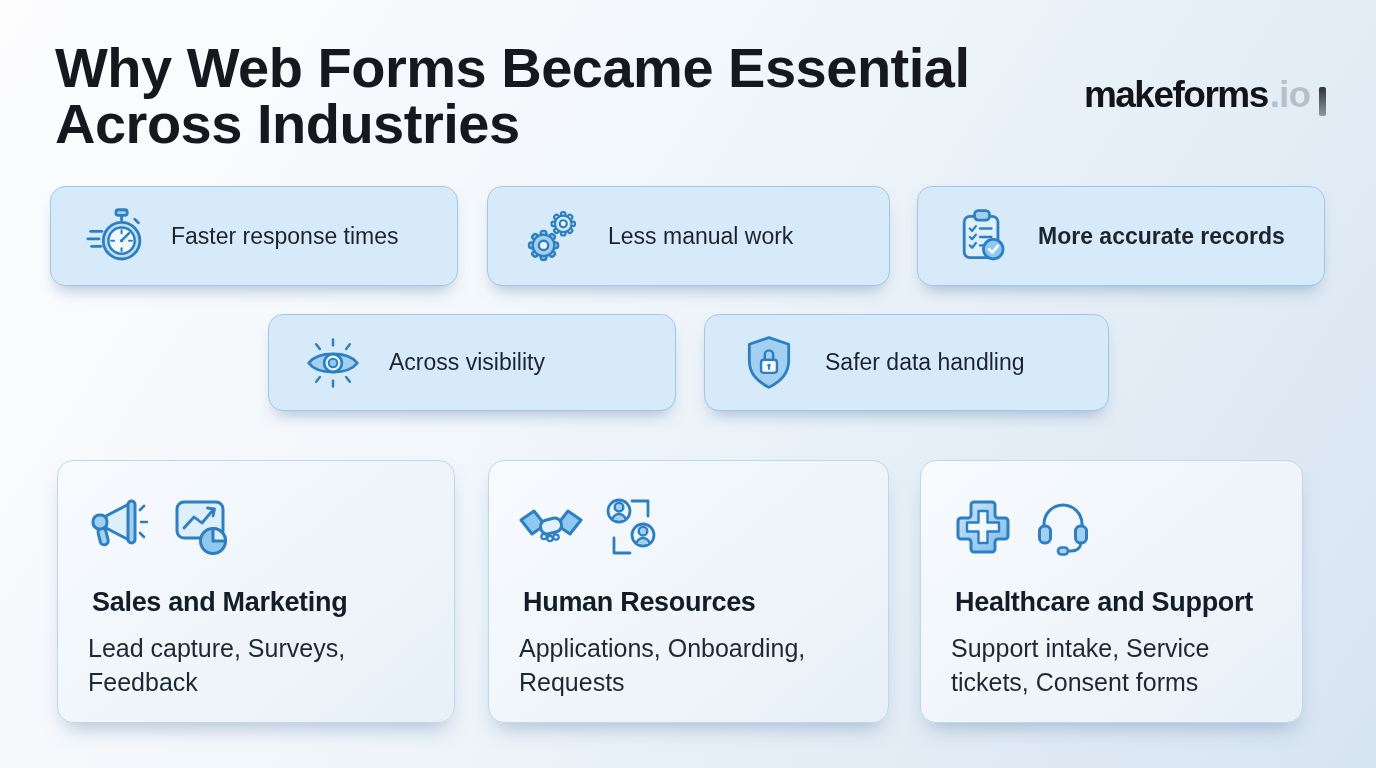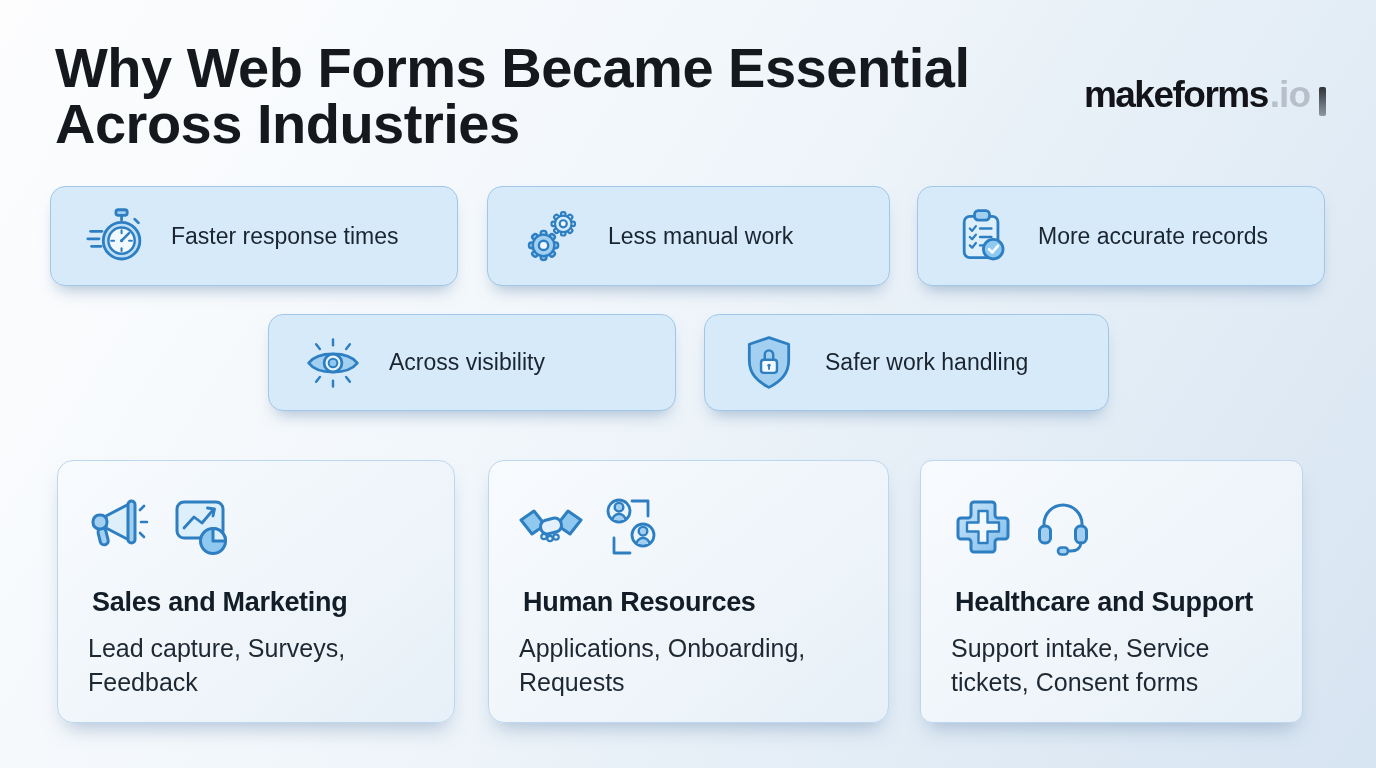--- a/index.html
+++ b/index.html
@@ -15,30 +15,30 @@
   .logo .cursor{width:7px;height:29px;border-radius:2px;margin-left:9px;
     background:linear-gradient(180deg,#2e3338,#8f97a0);}
   .benefit{position:absolute;height:100px;display:flex;align-items:center;gap:26px;
     padding-left:34px;box-sizing:border-box;background:#d6eafa;
     border:1.5px solid #a0c7e7;border-radius:15px;
     box-shadow:0 10px 16px -7px rgba(106,138,175,.55);}
   .benefit .bicon{width:60px;height:60px;flex:0 0 auto;}
   .benefit .blabel{font-size:23px;color:#1b2530;}
   #b1{left:50px;top:186px;width:408px;}
   #b2{left:487px;top:186px;width:403px;}
-  #b3{left:917px;top:186px;width:408px;}
+  #b3{left:917px;top:186px;width:408px;font-weight:bold;}
   #b4{left:268px;top:314px;width:408px;height:97px;}
   #b5{left:704px;top:314px;width:405px;height:97px;}
   .industry{position:absolute;top:460px;height:263px;box-sizing:border-box;
     background:linear-gradient(140deg,#f8fbfe 0%,#eff5fa 55%,#e7f0f8 100%);
     border:1.5px solid #bdd7ee;border-radius:16px;padding:34px 30px;
     box-shadow:0 12px 20px -8px rgba(106,138,175,.5);}
   #i1{left:57px;width:398px;}
   #i2{left:488px;width:401px;}
-  #i3{left:920px;width:383px;border-radius:12px;}
+  #i3{left:920px;width:383px;}
   .industry .icons{display:flex;gap:16px;height:64px;}
   .industry .icons .iicon{width:64px;height:64px;}
   .industry h2{margin:28px 4px 0;font-size:27px;font-weight:700;color:#121d27;letter-spacing:-.3px;}
   .industry p{margin:13px 0 0;font-size:25px;line-height:34px;color:#1d2833;}
   svg{display:block;width:100%;height:100%;}
 </style>
 </head>
 <body>
 
 <div class="slide">
@@ -154,21 +154,21 @@
       <svg viewBox="0 0 64 64">
           <g stroke="#2e7fc2" stroke-width="3" stroke-linecap="round" stroke-linejoin="round" fill="none">
         <path d="M32 5 L53 12 V29 C53 43.5 44.5 51.5 32 58 C19.5 51.5 11 43.5 11 29 V12 Z" fill="#a3d0f1"></path>
         <path d="M27.5 29 V23 a4.5 4.5 0 0 1 9 0 V29" stroke-width="2.6"></path>
         <rect x="23.5" y="28.5" width="17" height="14" rx="3" fill="#f2f9fe" stroke-width="2.6"></rect>
         <circle cx="32" cy="34.5" r="1.8" fill="#2e7fc2" stroke="none"></circle>
         <line x1="32" y1="36" x2="32" y2="38.5" stroke-width="2"></line>
       </g>
         </svg>
     </span>
-    <span class="blabel">Safer work handling</span>
+    <span class="blabel">Safer data handling</span>
   </div>
 
   <div class="industry" id="i1">
     <div class="icons">
       <span class="iicon">
         <svg viewBox="0 0 64 64">
             <g stroke="#2e7fc2" stroke-width="3" stroke-linecap="round" stroke-linejoin="round" fill="none">
           <rect x="11" y="33" width="8" height="17" rx="4" fill="#a3d0f1" transform="rotate(-14 15 41)"></rect>
           <path d="M18 21 L41 9 V45 L18 33 Z" fill="#ddeffb"></path>
           <rect x="5" y="20" width="14" height="14" rx="6.5" fill="#a3d0f1"></rect>

